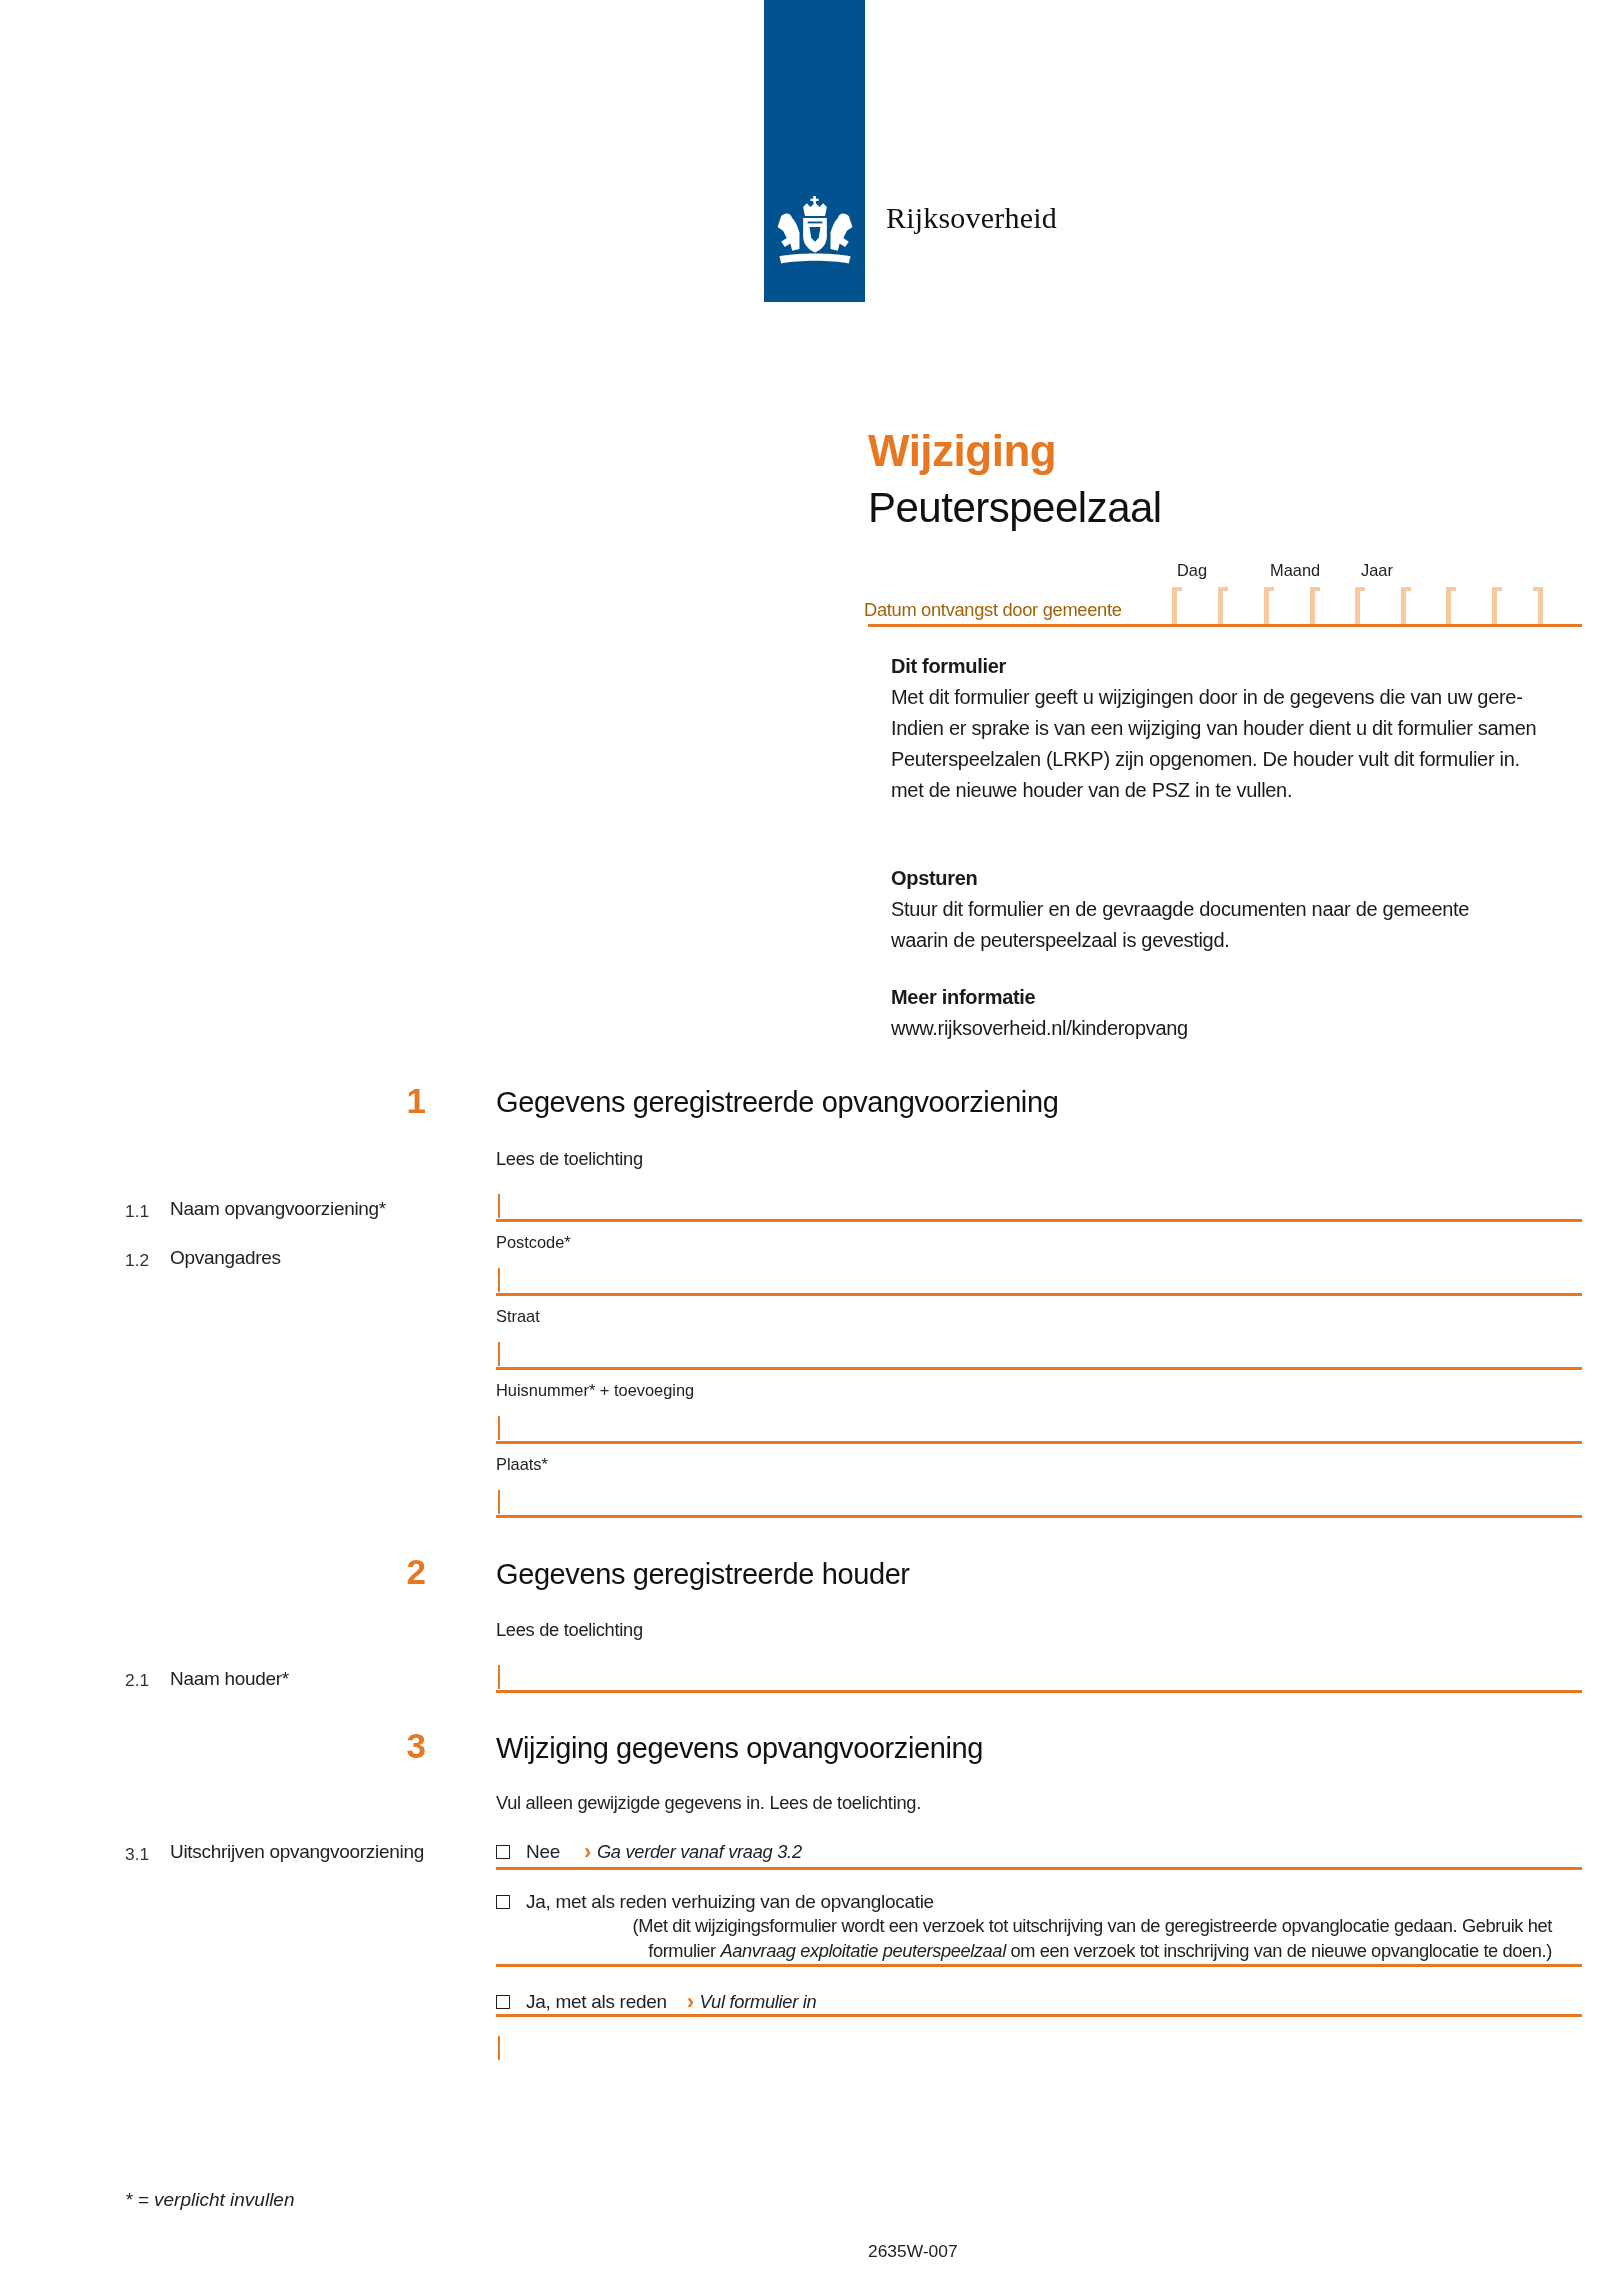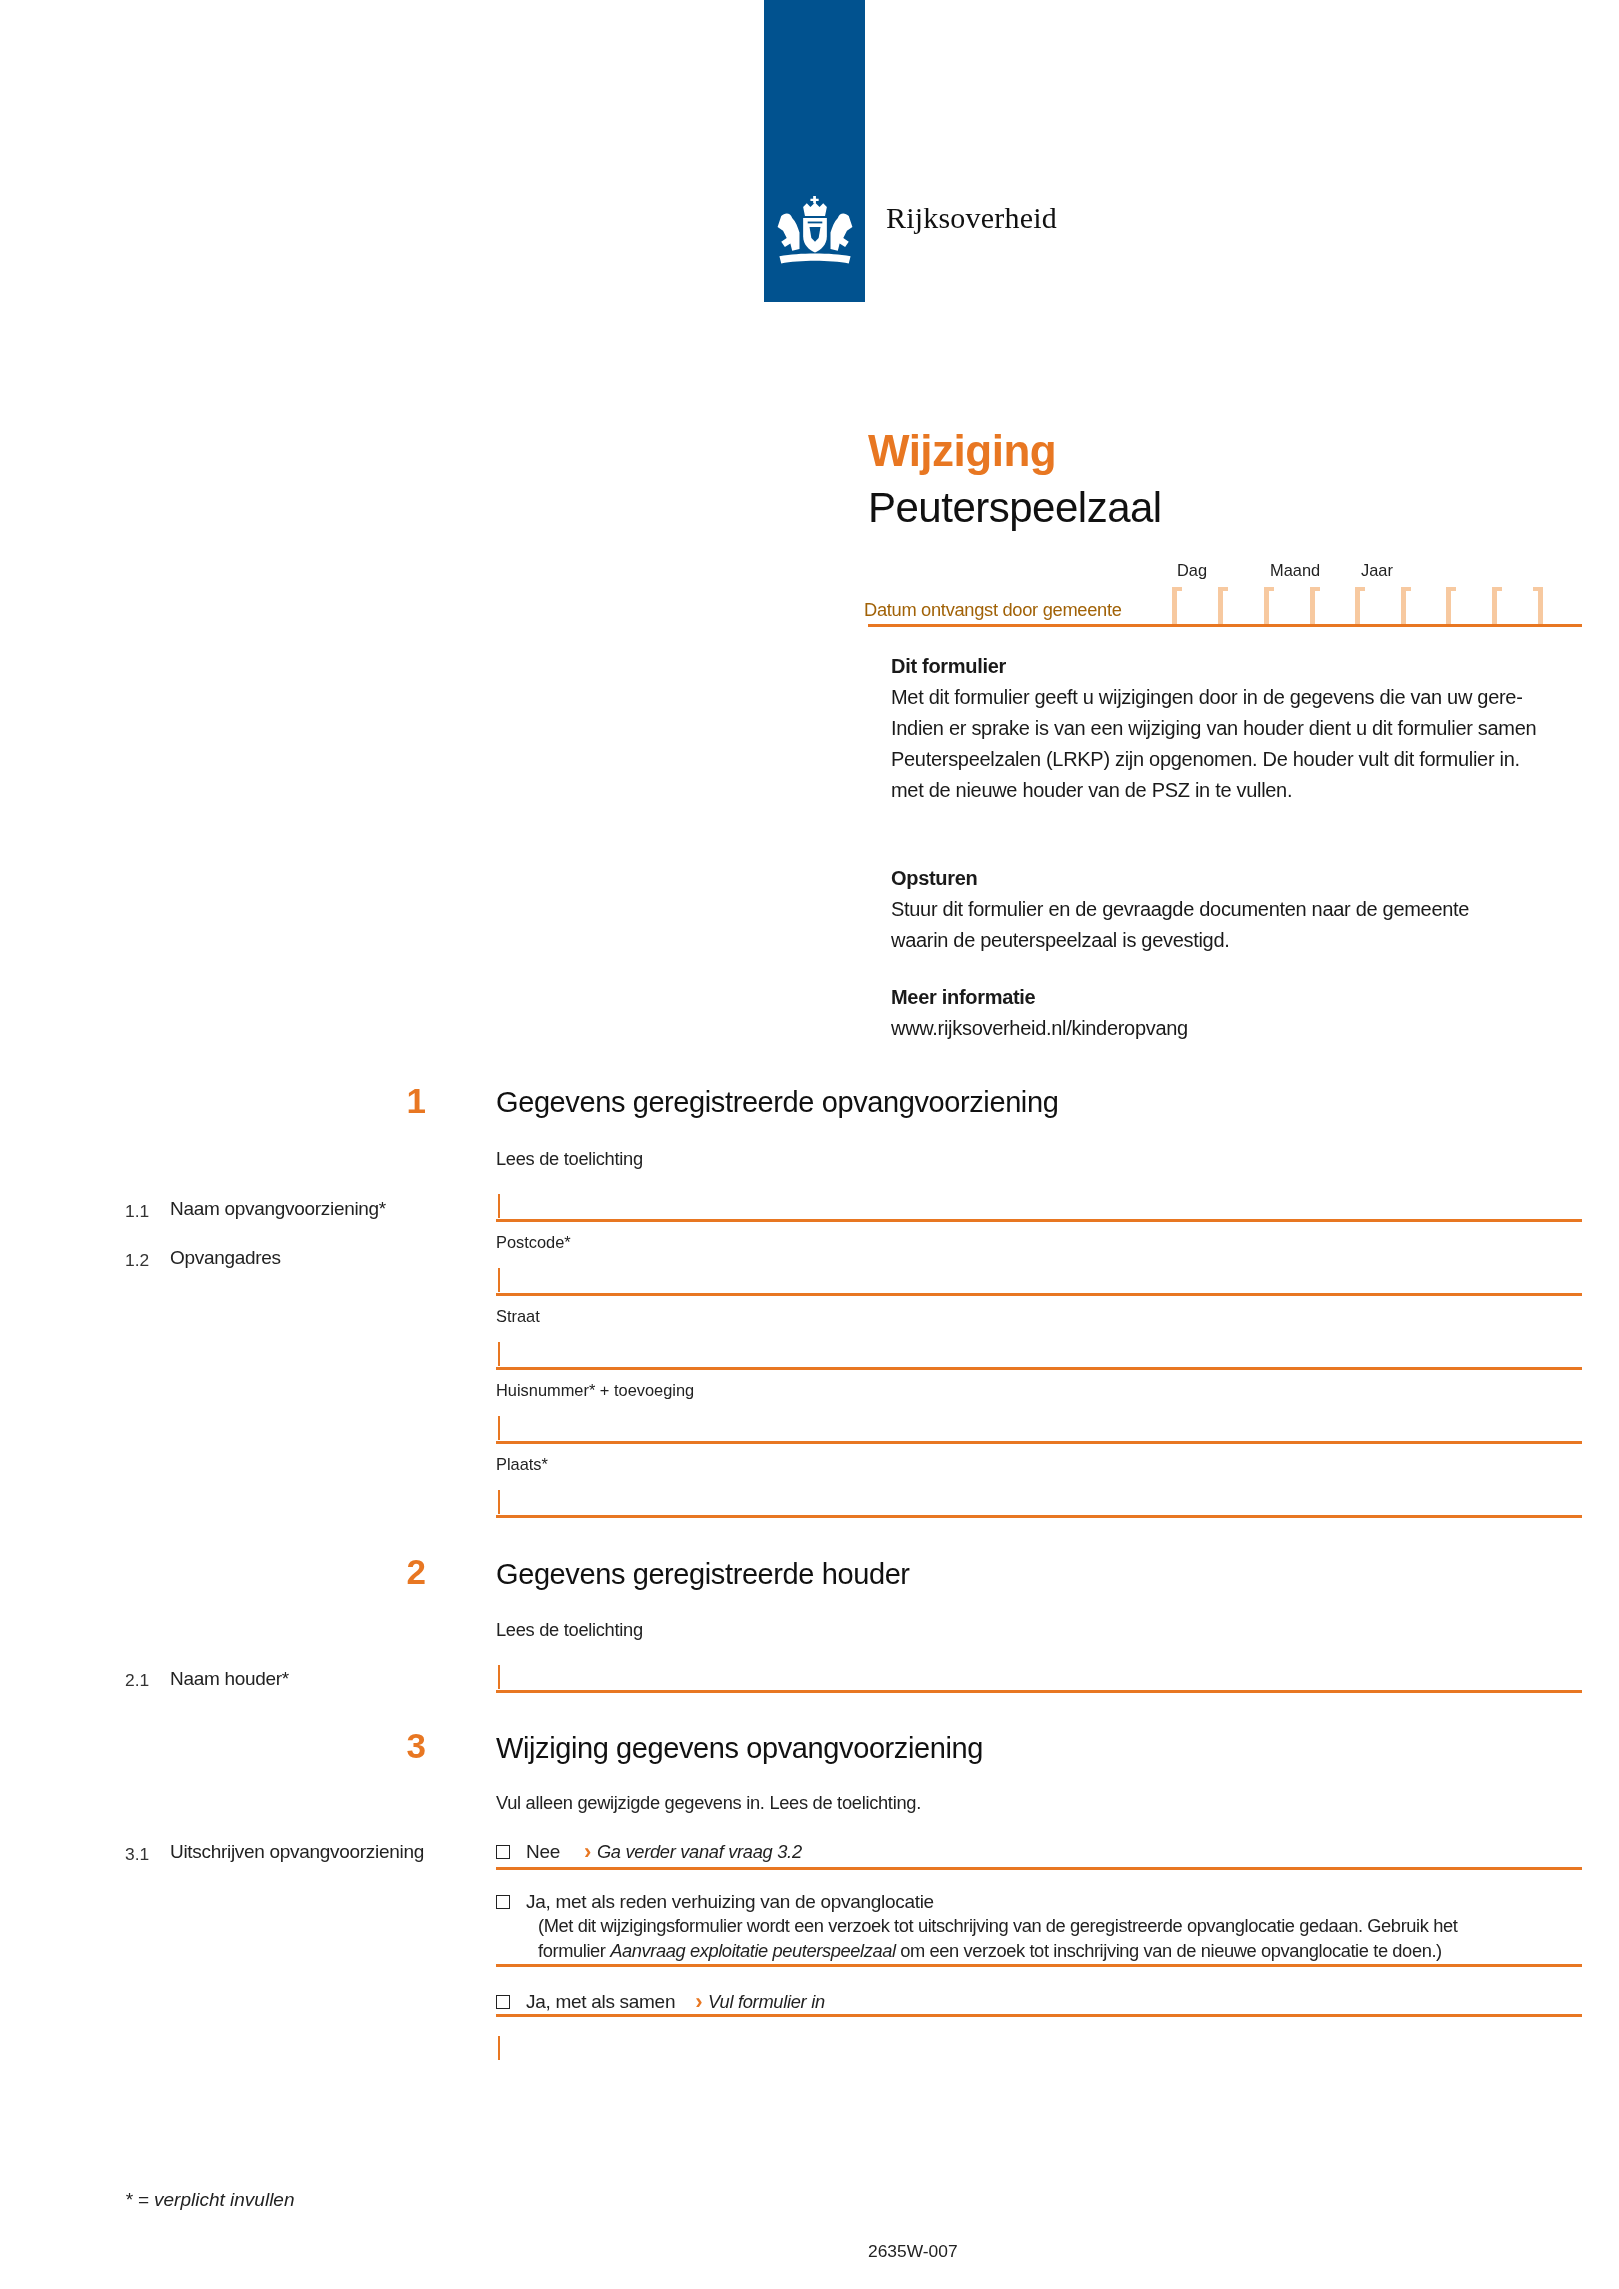--- a/index.html
+++ b/index.html
@@ -41,21 +41,21 @@
   .field-label { left: 496px; font-size: 16.4px; color: #222; }
   .field { left: 496px; width: 1086px; height: 27.4px; }
   .field .cursor { position: absolute; left: 1.8px; top: 1.8px; width: 2.7px; height: 24px; background: var(--orange); }
   .field .line { position: absolute; left: 0; bottom: -2.7px; width: 100%; height: 2.7px; background: var(--orange); }
 
   .opt-line { left: 496px; width: 1086px; height: 2.7px; background: var(--orange); }
   .checkbox { width: 13.7px; height: 13.7px; border: 1.8px solid #222; box-sizing: border-box; background: #fff; }
   .opt-text { font-size: 19px; color: #222; letter-spacing: -0.3px; }
   .arrow { color: var(--orange); font-weight: bold; font-size: 22px; }
   .hint { font-style: italic; font-size: 18.3px; color: #222; letter-spacing: -0.3px; }
-  .opt-note { left: 538px; width: 1051px; font-size: 18.3px; line-height: 25px; color: #222; letter-spacing: -0.4px; }
+  .opt-note { left: 501px; width: 1051px; font-size: 18.3px; line-height: 25px; color: #222; letter-spacing: -0.4px; text-align: right; }
   .opt-note i { font-style: italic; }
 
   .footnote { left: 125px; top: 2189px; font-size: 19px; font-style: italic; color: #222; }
   .doc-code { left: 868px; top: 2241px; font-size: 17.4px; color: #222; }
 </style>
 </head>
 <body>
 
 <div class="abs logo-bar"></div>
 <svg class="abs logo-emblem" viewBox="0 0 94 80">
@@ -180,21 +180,21 @@
   <span class="opt-text" style="margin-left:16.4px">Ja, met als reden verhuizing van de opvanglocatie</span>
 </div>
 <div class="abs opt-note" style="top:1913px">
   <div>(Met dit wijzigingsformulier wordt een verzoek tot uitschrijving van de geregistreerde opvanglocatie gedaan. Gebruik het</div>
   <div><span>formulier </span><i>Aanvraag exploitatie peuterspeelzaal</i><span> om een verzoek tot inschrijving van de nieuwe opvanglocatie te doen.)</span></div>
 </div>
 <div class="abs opt-line" style="top:1964px"></div>
 
 <div class="abs" style="left:496px;top:1988px;height:27.4px;display:flex;align-items:center">
   <span class="checkbox"></span>
-  <span class="opt-text" style="margin-left:16.4px">Ja, met als samen</span>
+  <span class="opt-text" style="margin-left:16.4px">Ja, met als reden</span>
   <span class="arrow" style="margin-left:20px">›</span>
   <span class="hint" style="margin-left:5.5px">Vul formulier in</span>
 </div>
 <div class="abs opt-line" style="top:2014px"></div>
 
 <div class="abs" style="left:496px;top:2034px;width:1086px;height:33px">
   <span class="abs" style="left:1.8px;top:1.8px;width:2.7px;height:24px;background:var(--orange)"></span>
 </div>
 
 <div class="abs footnote">* = verplicht invullen</div>

